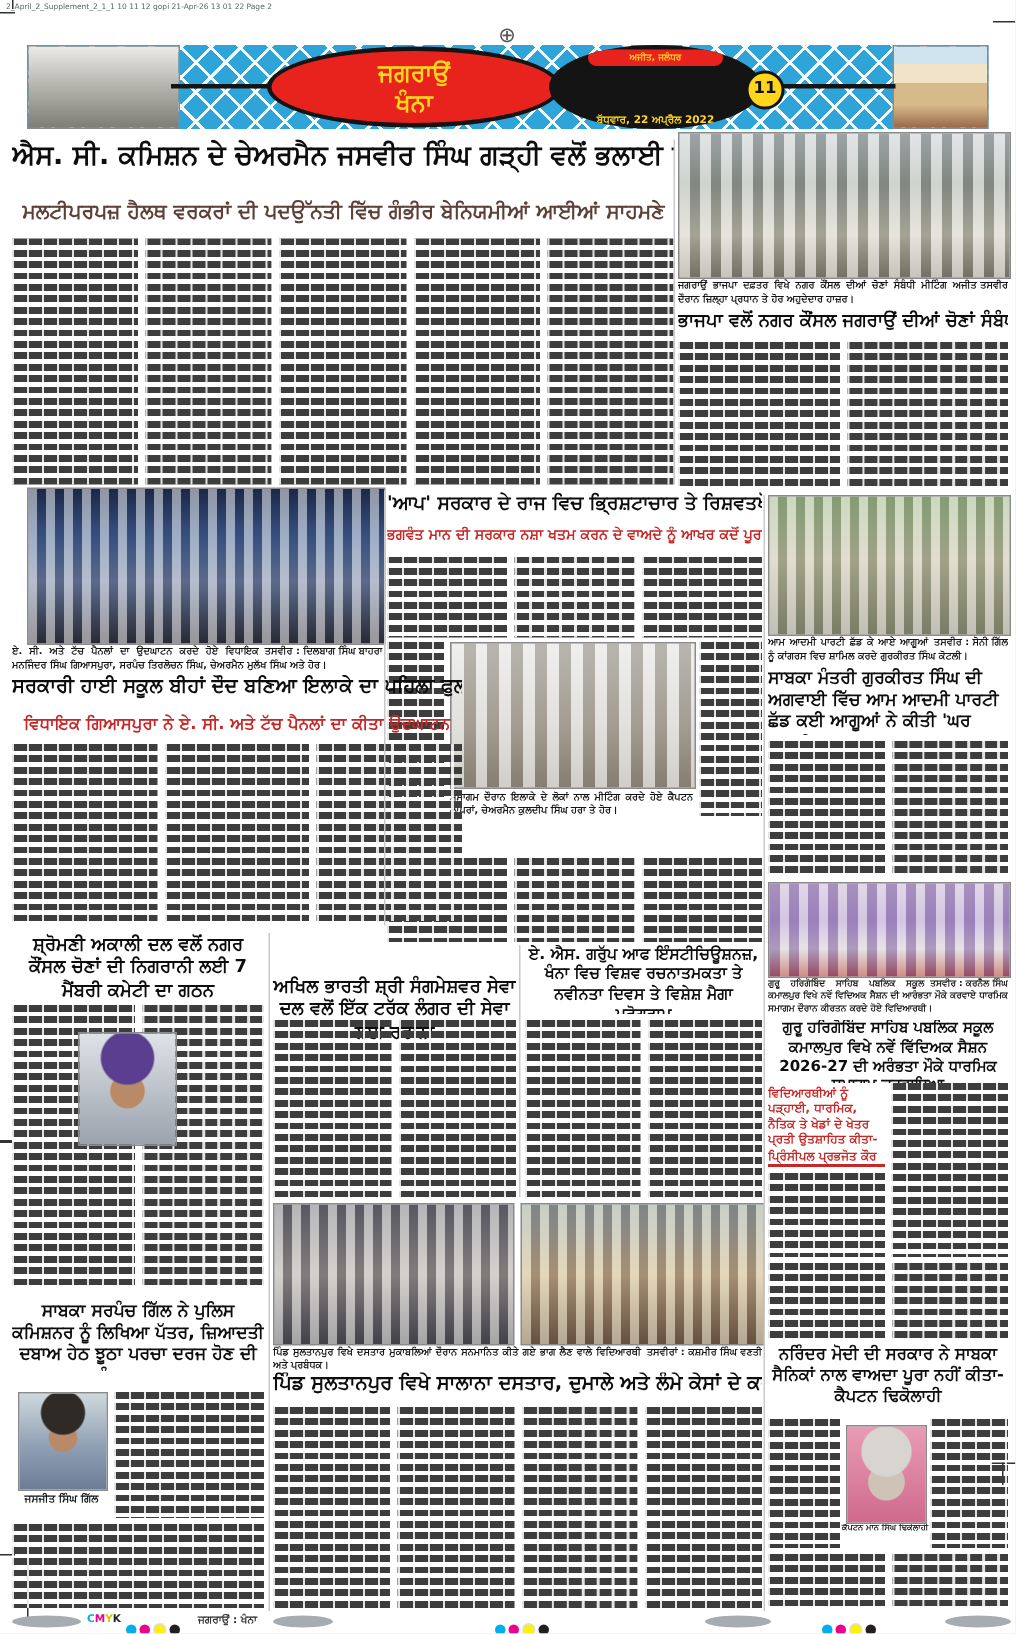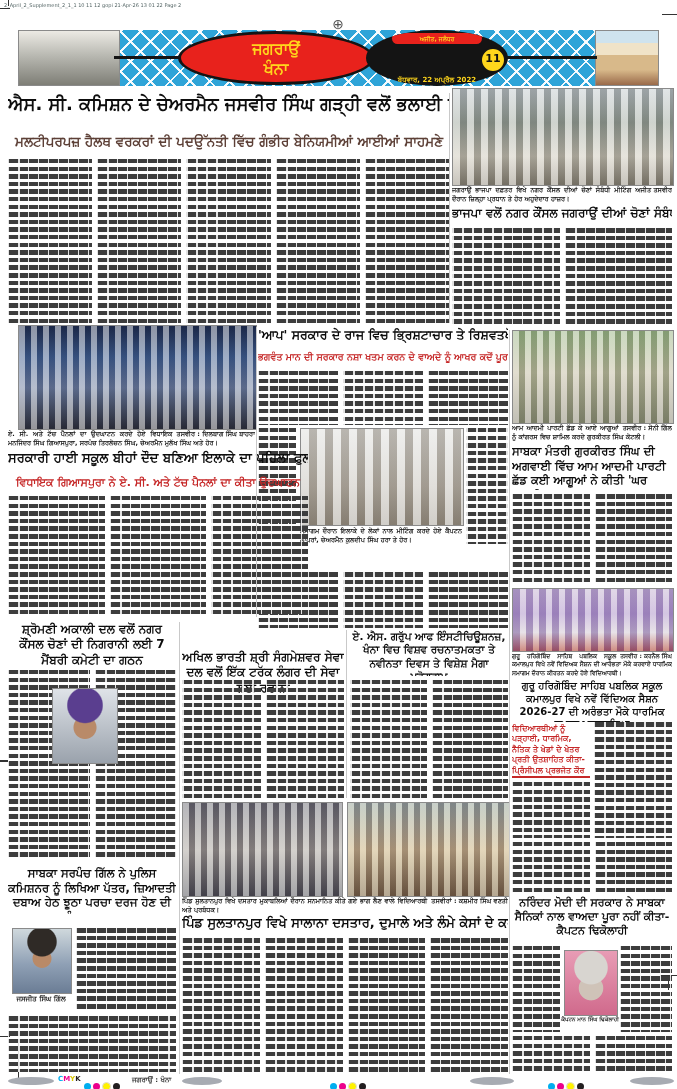--- a/index.html
+++ b/index.html
@@ -30,21 +30,21 @@
            color:#ffd61c;font-weight:bold;overflow:hidden;}
   .ajitoval{background:#141414;border-radius:50%;overflow:hidden;}
   .ajityellow{position:absolute;left:10px;right:10px;top:9px;bottom:13px;background:#ffd61c;
            border-radius:50%;text-align:center;overflow:hidden;}
   .ajitred{position:absolute;left:26px;right:26px;top:3px;height:11px;background:#e8221c;
            border-radius:6px;color:#ffd61c;font-size:6px;font-weight:bold;text-align:center;
            line-height:11px;overflow:hidden;z-index:3;}
   .ajitdate{position:absolute;left:14px;right:14px;bottom:2px;color:#ffd61c;font-size:7px;
            font-weight:bold;text-align:center;overflow:hidden;white-space:nowrap;z-index:3;}
   .pagecircle{background:#ffd61c;border:2px solid #141414;border-radius:50%;text-align:center;
-           font-weight:bold;font-size:11px;line-height:20px;color:#111;}
+           font-weight:bold;font-size:11px;line-height:20px;color:#111;margin-left:17px;}
 
   .ph-bannerleft{background:linear-gradient(180deg,#eceae4,#b9b9b2 45%,#7e7e76);}
   .ph-temple{background:linear-gradient(180deg,#cfe3ee 0 22%,#f0e3c8 22% 45%,#d8b98a 45% 72%,#9a6a4a);}
   .ph-bjp{background:repeating-linear-gradient(90deg, rgba(250,250,248,.55) 0 7px, rgba(60,62,58,.28) 7px 14px),
       linear-gradient(180deg,#c2cbd1 0%,#9aa49b 35%,#cfc9ba 70%,#8a8274);}
   .ph-tg{background:repeating-linear-gradient(90deg, rgba(255,255,255,.5) 0 6px, rgba(20,30,60,.18) 6px 12px),
       linear-gradient(180deg,#1d2a4a 0%,#3d5b8c 30%,#6b7b9c 60%,#2c2c34);}
   .ph-seated{background:repeating-linear-gradient(90deg, rgba(255,255,255,.6) 0 8px, rgba(120,110,100,.32) 8px 16px),
       linear-gradient(180deg,#d8d8d4,#b5b0a6 60%,#8c8578);}
   .ph-congress{background:repeating-linear-gradient(90deg, rgba(255,255,255,.45) 0 6px, rgba(70,90,60,.3) 6px 12px),

